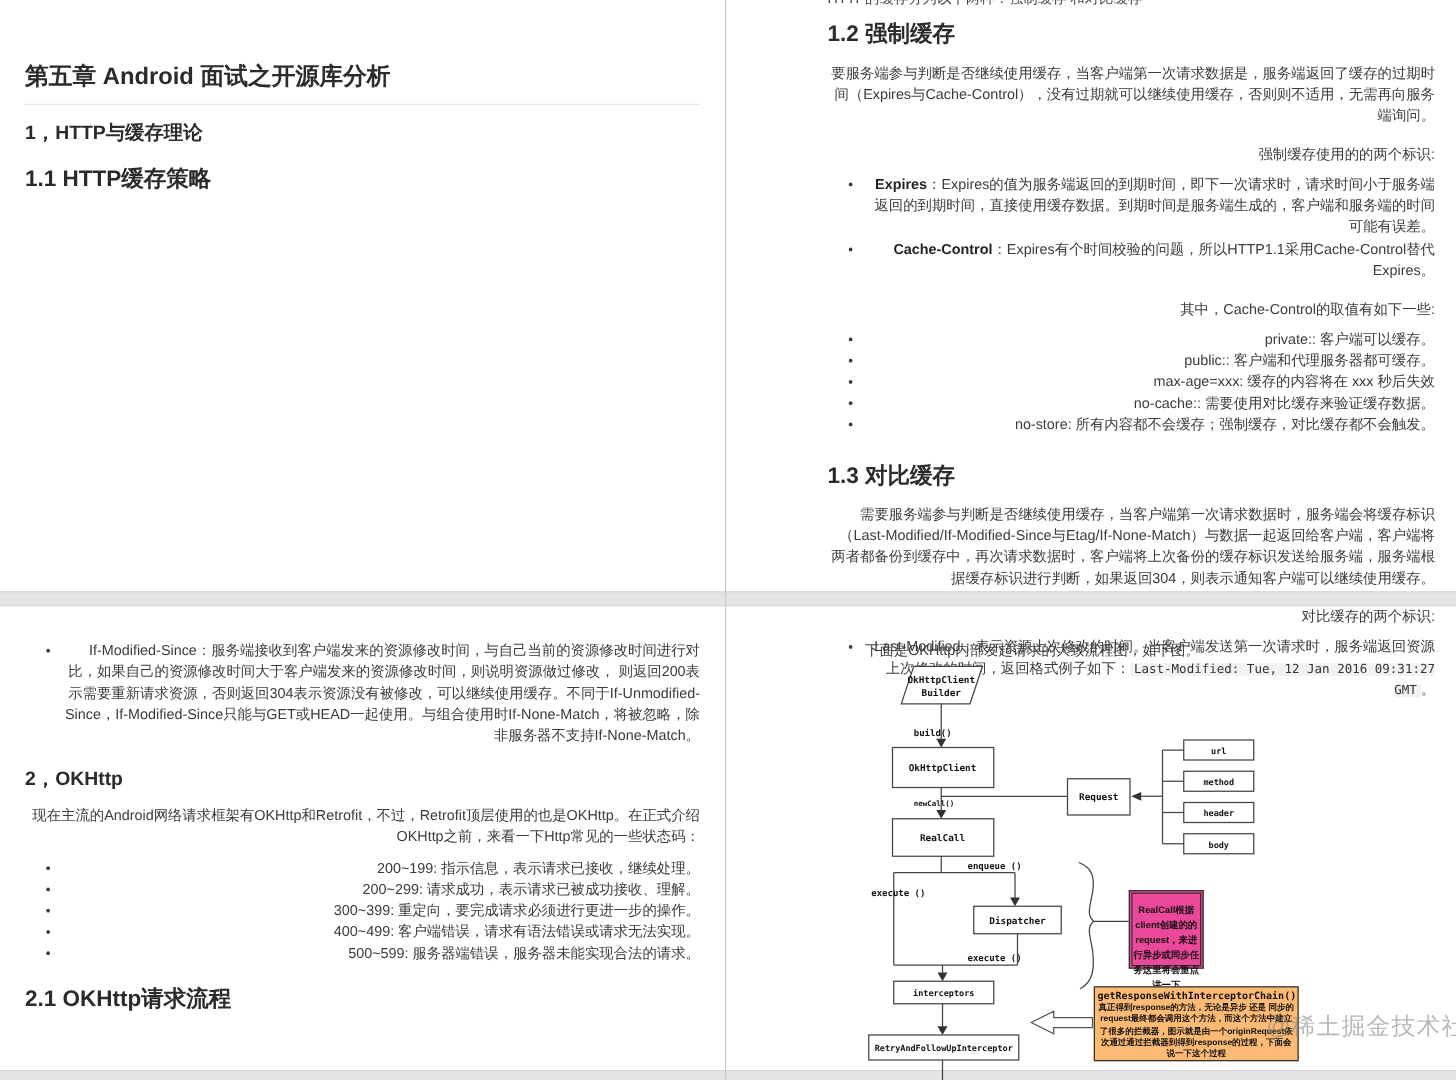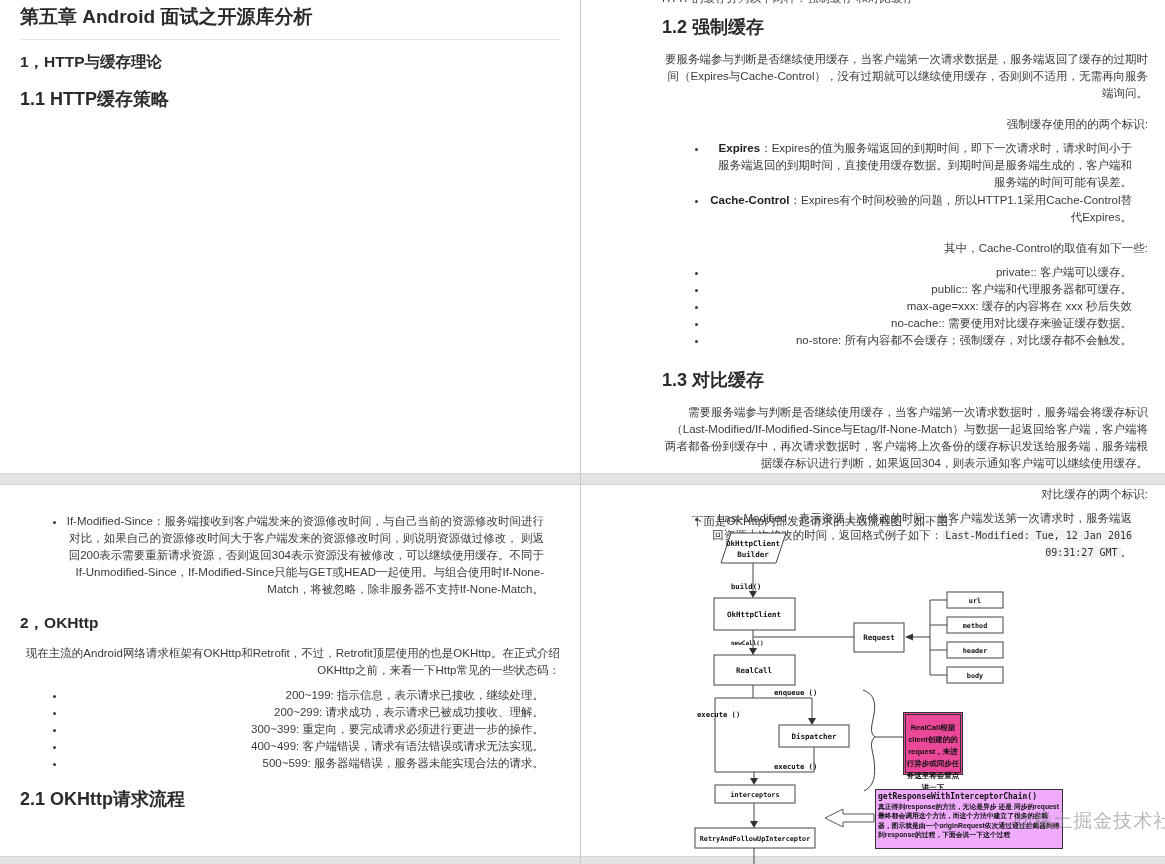--- a/index.html
+++ b/index.html
@@ -13,27 +13,27 @@
   .band-h { position:absolute; left:0; top:473px; width:1165px; height:12px; background:#e4e4e4;
             border-top:1px solid #d6d6d6; border-bottom:1px solid #d6d6d6; }
   .band-bottom { position:absolute; left:0; top:856px; width:1165px; height:8px; background:#e4e4e4;
             border-top:1px solid #d6d6d6; }
   section { position:absolute; }
   .q-tl { left:20px; top:0; width:540px; }
   .q-tr { left:662px; top:0; width:486px; }
   .q-bl { left:20px; top:505px; width:540px; }
   .q-br { left:675px; top:505px; width:520px; height:359px; }
 
-  h1 { font-size:19px; font-weight:bold; color:#2b2b2b; padding:4px 0 9px; border-bottom:1px solid #e6e6e6; }
+  h1 { font-size:19px; font-weight:bold; color:#2b2b2b; padding:4px 0 9px; border-bottom:1px solid #e6e6e6;margin-top:44px; }
   h2 { font-size:15.5px; font-weight:bold; color:#2b2b2b; }
   h3 { font-size:18px; font-weight:bold; color:#2b2b2b; }
   p, li { font-size:11.5px; line-height:17px; color:#3b3b3b;text-align:right; }
   ul { list-style:disc; padding-left:30px; }
   ul.tight li { line-height:16px; }
-  li { margin:1px 16px; }
+  li { margin:1px 0; }
   b { color:#222; }
   code.inline { font-family:"DejaVu Sans Mono","Liberation Mono",monospace; font-size:10px;
       background:#f2f2f2; padding:0 3px; border-radius:2px; color:#333; }
 
   .q-tl h2 { margin-top:12px; }
   .q-tl h3 { margin-top:14px; }
 
   .clipped-line { position:absolute; left:0px; top:-9px; font-size:11.5px; color:#444; white-space:nowrap; }
   .q-tr h3.first { margin-top:15px; }
   .q-tr p.para { margin-top:12px; }
@@ -51,22 +51,22 @@
   .diagram { position:absolute; left:0; top:25px; }
   svg text { font-family:"DejaVu Sans Mono","Liberation Mono",monospace; fill:#111; }
   .nd { font-size:7.5px; font-weight:bold; }
   .nd-sm { font-size:6.8px; font-weight:bold; }
   .lbl { font-size:7.2px; font-weight:bold; }
   .lbl-sm { font-size:6px; font-weight:bold; }
 
   .note1 { position:absolute; left:228px; top:207px; width:60px; height:63px;
       border:3px double #333; background:#ec4899; text-align:center;
       font-size:7.5px; font-weight:bold; line-height:12px; padding-top:7px; color:#111; }
-  .note2 { position:absolute; left:200px; top:284px; width:188px; height:60px;
-      border:1px solid #333; background:#f0abfc; text-align:left; padding:2px 2px; color:#111; }
+  .note2 { position:absolute; left:200px; top:284px; width:164px; height:60px;
+      border:1px solid #333; background:#fdba74; text-align:center; padding:2px 2px; color:#111; }
   .note2 .t { font-family:"DejaVu Sans Mono","Liberation Mono",monospace; font-size:8px; font-weight:bold; line-height:10px; }
   .note2 .b { font-size:6.8px; font-weight:bold; line-height:9.3px; }
 
   .watermark { position:absolute; left:338px; top:303px; font-size:19px; color:rgba(125,125,125,0.55);
       white-space:nowrap; letter-spacing:1px; }
 </style>
 </head>
 <body>
 
 <div class="page">

